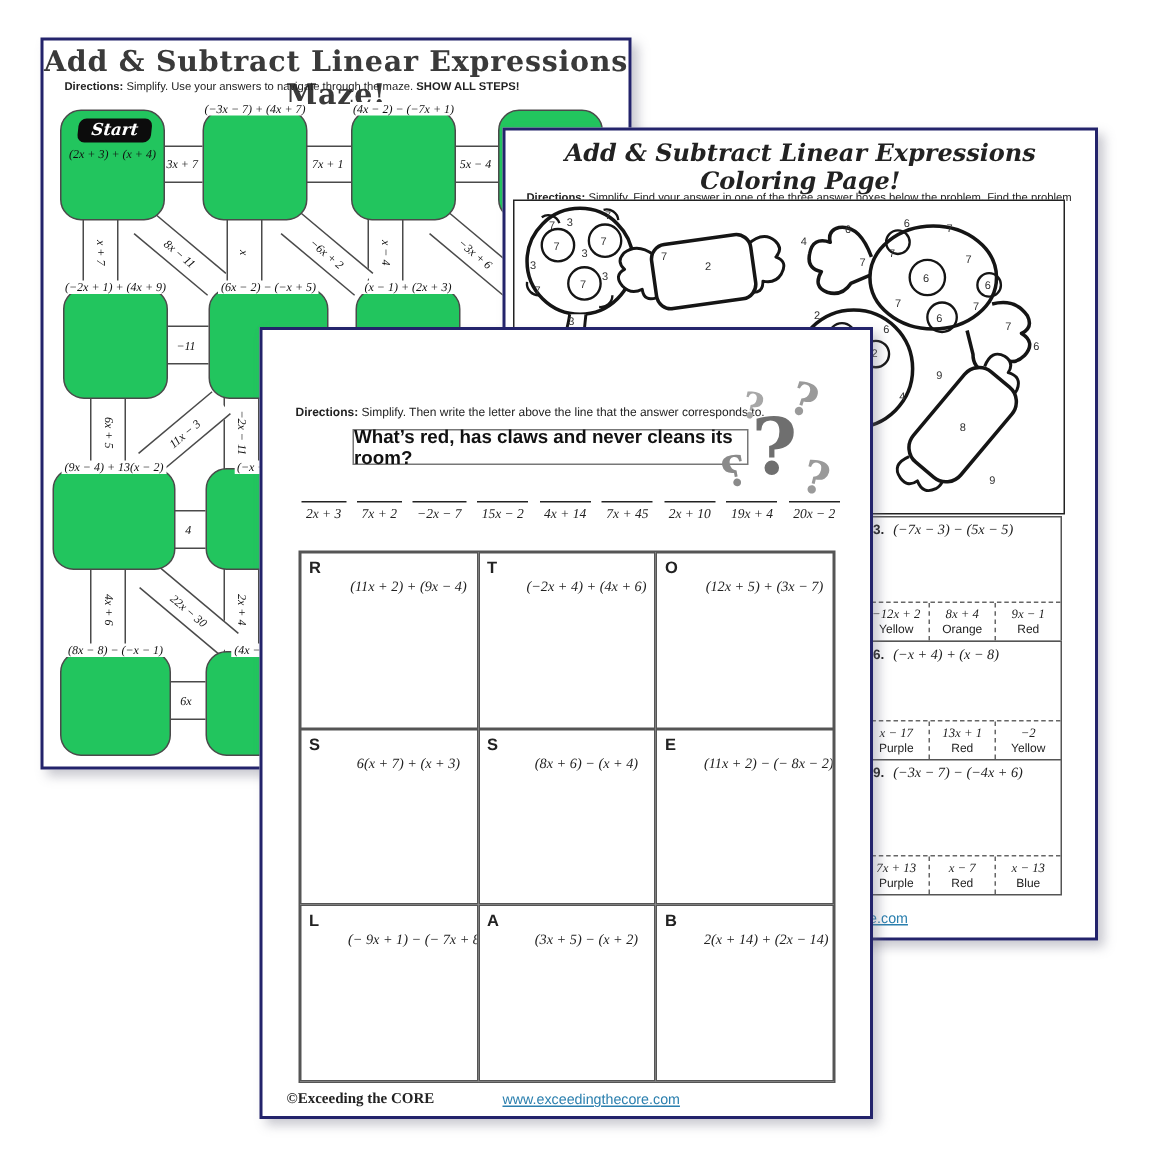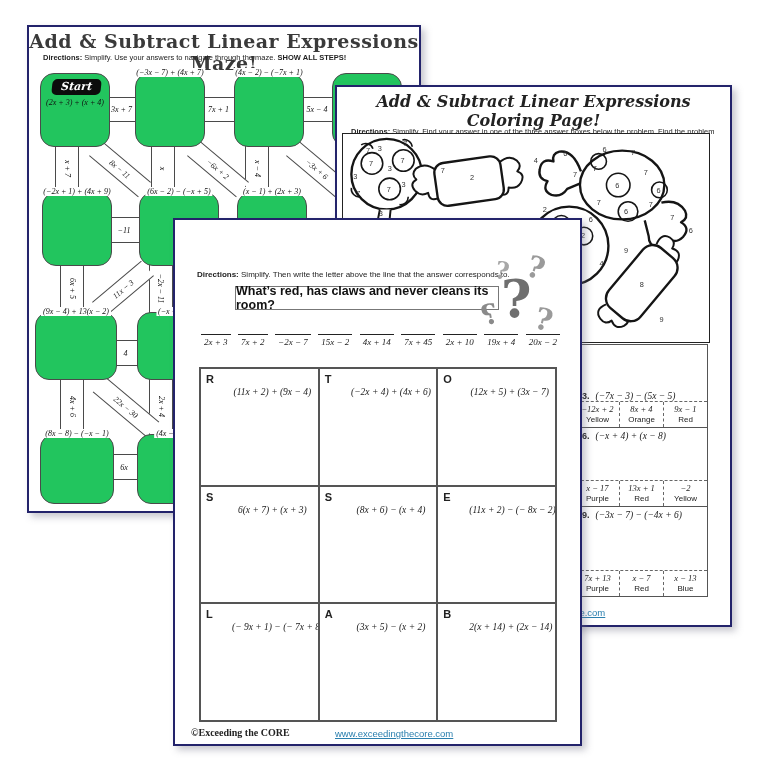--- a/index.html
+++ b/index.html
@@ -228,21 +228,21 @@
         <text x="331" y="88">7</text>
         <text x="350" y="101">6</text>
         <text x="284" y="121">9</text>
         <text x="300" y="156">8</text>
         <text x="320" y="192">9</text>
         <text x="259" y="135">4</text>
       </svg>
     </div>
 
     <div class="pcol">
-      <div class="pblock" style="height:82px;justify-content:flex-end;">
+      <div class="pblock" style="height:82px;">
         <div class="phead"><b>3.</b><span>(−7x − 3) − (5x − 5)</span></div>
         <div class="popts">
           <div class="popt"><span>−12x + 2</span><span class="c">Yellow</span></div>
           <div class="popt"><span>8x + 4</span><span class="c">Orange</span></div>
           <div class="popt"><span>9x − 1</span><span class="c">Red</span></div>
         </div>
       </div>
       <div class="pblock" style="height:78px;">
         <div class="phead"><b>6.</b><span>(−x + 4) + (x − 8)</span></div>
         <div class="popts">

